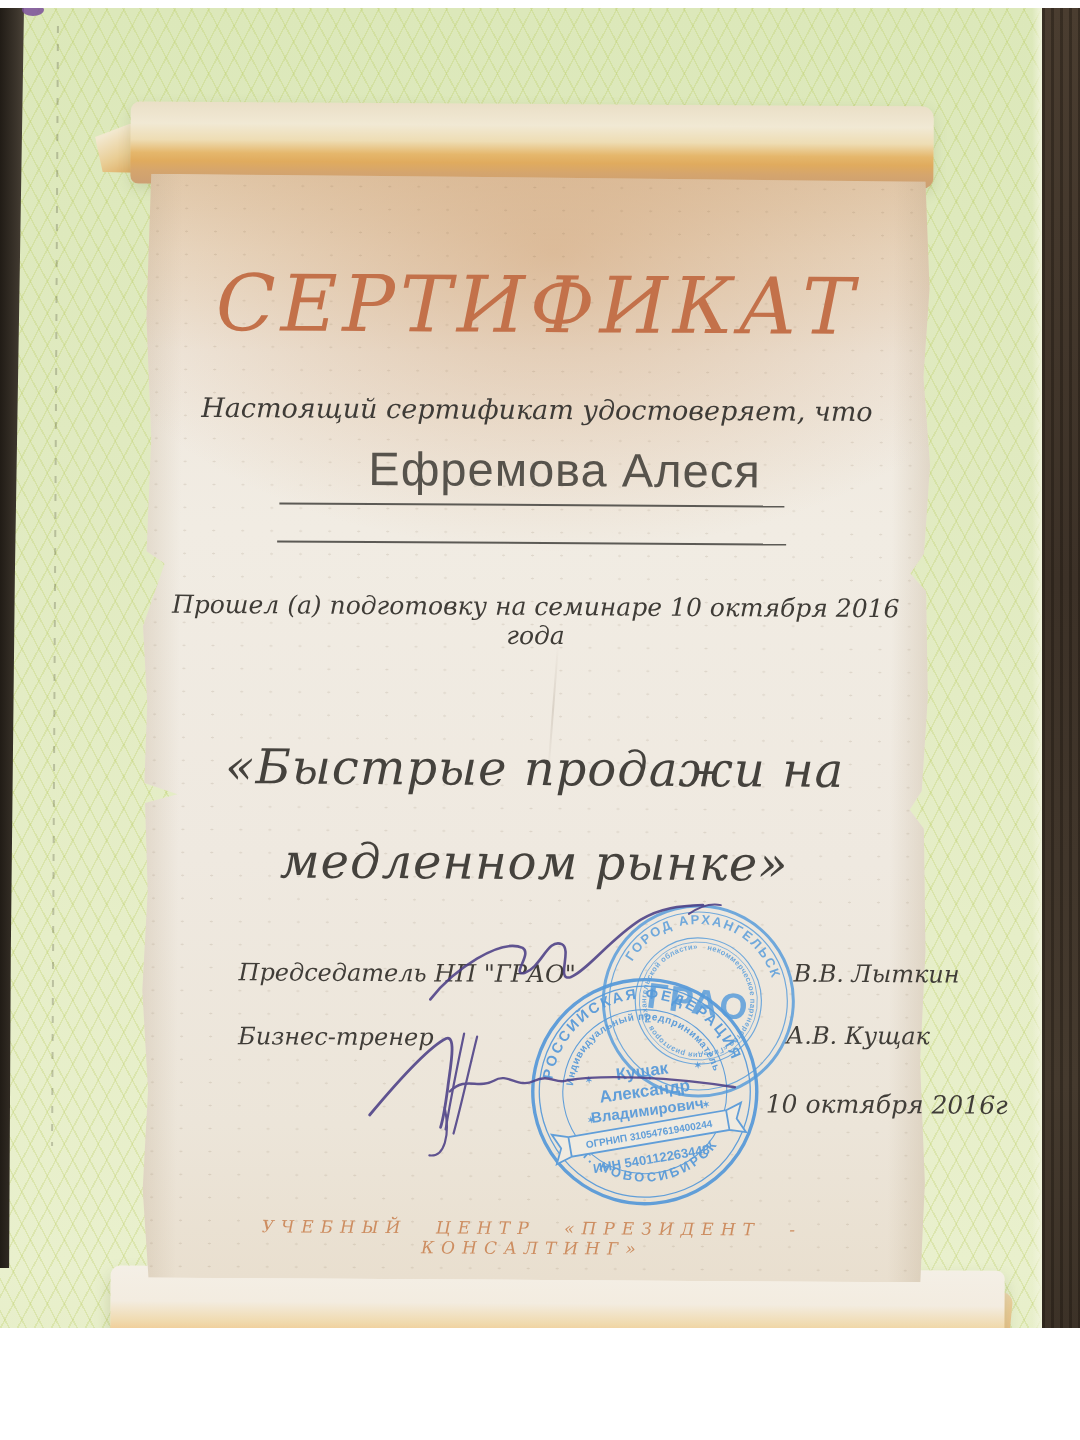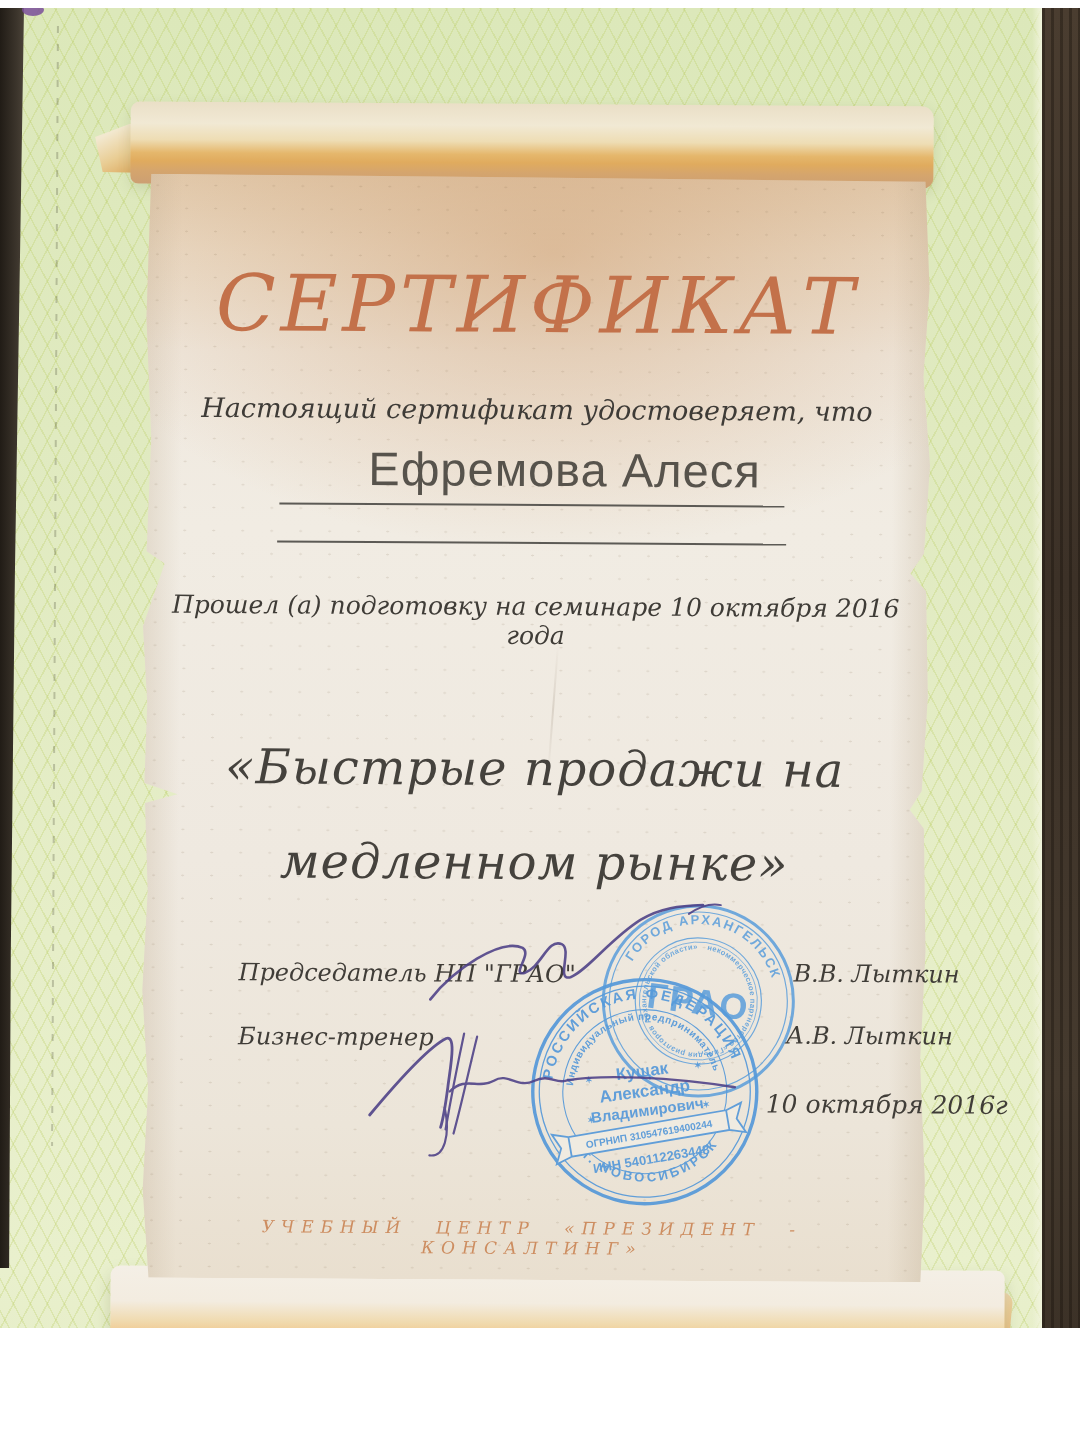--- a/index.html
+++ b/index.html
@@ -109,21 +109,21 @@
     <div class="ctext name">Ефремова Алеся</div>
     <div class="nline nline1"></div>
     <div class="nline nline2"></div>
     <div class="ctext seminar">Прошел (а) подготовку на семинаре 10 октября 2016 года</div>
     <div class="ctext course1">«Быстрые продажи на</div>
     <div class="ctext course2">медленном рынке»</div>
 
     <div class="siglabel lab-chair">Председатель НП "ГРАО"</div>
     <div class="siglabel nam-chair">В.В. Лыткин</div>
     <div class="siglabel lab-train">Бизнес-тренер</div>
-    <div class="siglabel nam-train">А.В. Лыткин</div>
+    <div class="siglabel nam-train">А.В. Кущак</div>
     <div class="siglabel date">10 октября 2016г</div>
     <div class="ctext footer">УЧЕБНЫЙ ЦЕНТР «ПРЕЗИДЕНТ - КОНСАЛТИНГ»</div>
 
     <svg class="stamp stamp-b" viewBox="0 0 240 240">
       <g fill="none" stroke="#4e95d9">
         <circle cx="120" cy="120" r="112" stroke-width="3.4"></circle>
         <circle cx="120" cy="120" r="105.5" stroke-width="1.3"></circle>
         <circle cx="120" cy="120" r="82" stroke-width="1.1"></circle>
       </g>
       <defs>

